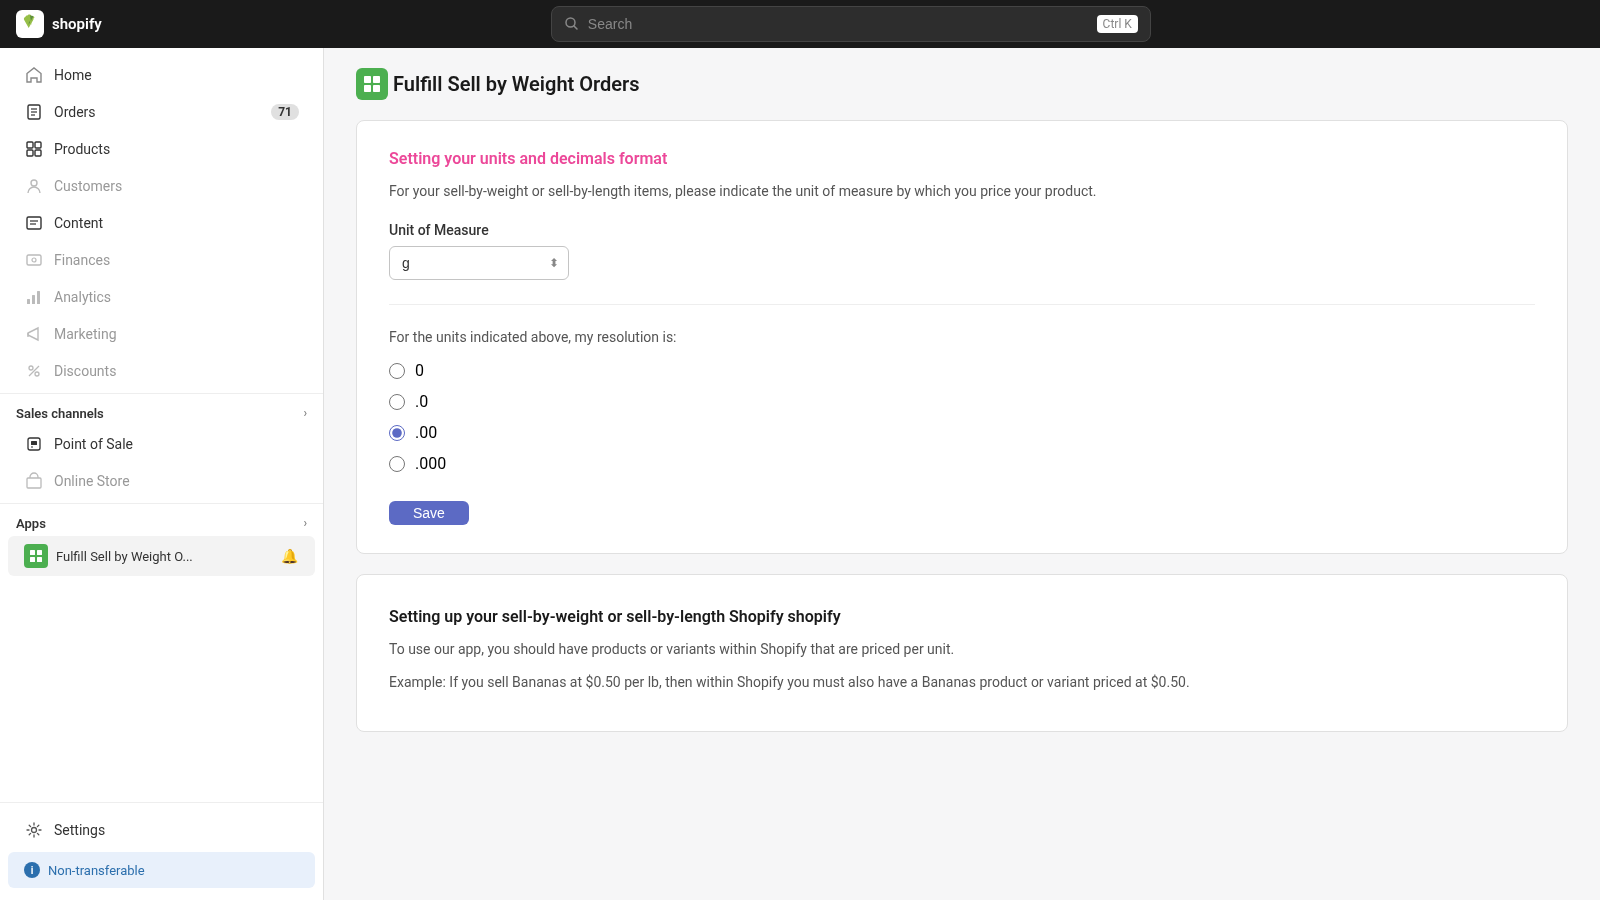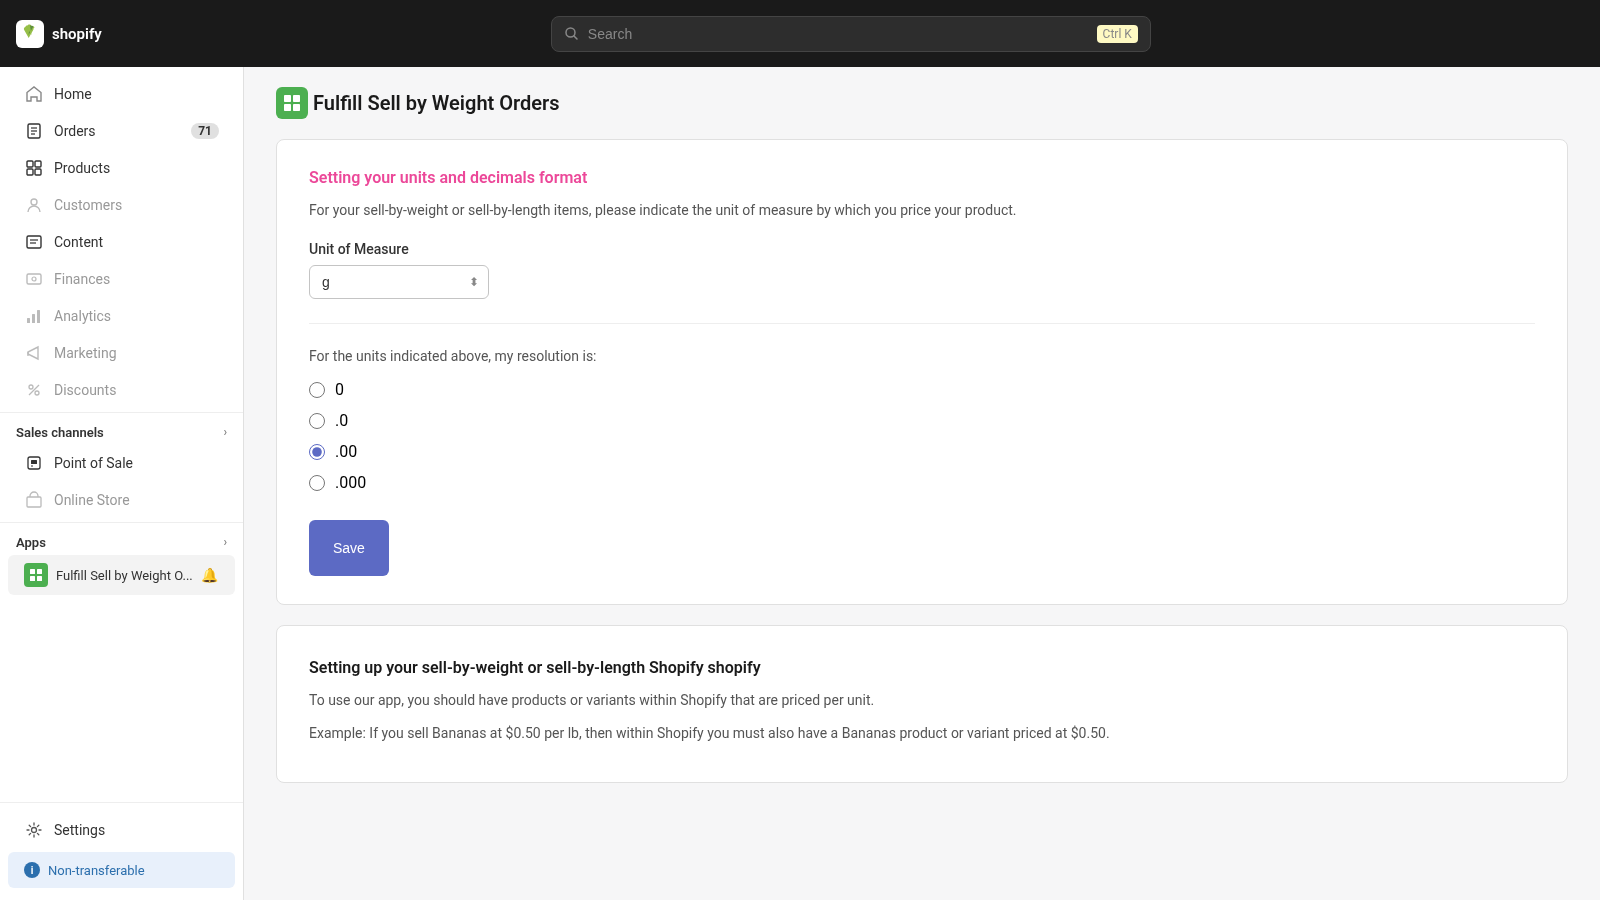--- a/index.html
+++ b/index.html
@@ -1,21 +1,21 @@
 <!DOCTYPE html>
 <html><head>
   <meta charset="utf-8">
   <style>
     * { box-sizing: border-box; margin: 0; padding: 0; }
     body { font-family: -apple-system, BlinkMacSystemFont, 'Segoe UI', Roboto, sans-serif; background: #f6f6f7; display: flex; flex-direction: column; height: 100vh; overflow: hidden; }
 
     
     .topnav {
       background: #1a1a1a;
-      height: 67px;
+      height: 48px;
       display: flex;
       align-items: center;
       padding: 0 16px;
       gap: 16px;
       flex-shrink: 0;
       z-index: 100;
     }
     .topnav-logo {
       display: flex;
       align-items: center;
@@ -46,35 +46,35 @@
       border: none;
       outline: none;
       color: #ccc;
       font-size: 14px;
       flex: 1;
     }
     .search-bar input::placeholder { color: #888; }
     .search-shortcut {
       color: #888;
       font-size: 12px;
-      background: #fef9c3;
+      background: #ffffff;
       padding: 2px 6px;
       border-radius: 4px;
     }
 
     
     .layout {
       display: flex;
       flex: 1;
       overflow: hidden;
     }
 
     
     .sidebar {
-      width: 244px;
+      width: 324px;
       background: #fff;
       border-right: 1px solid #e0e0e0;
       display: flex;
       flex-direction: column;
       overflow-y: auto;
       flex-shrink: 0;
     }
     .sidebar-section {
       padding: 8px 0;
     }
@@ -310,21 +310,21 @@
       height: 16px;
       accent-color: #5c6ac4;
       cursor: pointer;
     }
 
     
     .save-btn {
       background: #5c6ac4;
       color: white;
       border: none;
-      padding: 20px 24px;
+      padding: 4px 24px;
       border-radius: 6px;
       font-size: 14px;
       font-weight: 500;
       cursor: pointer;
     }
 
     
     .section2-title {
       font-size: 16px;
       font-weight: 600;

